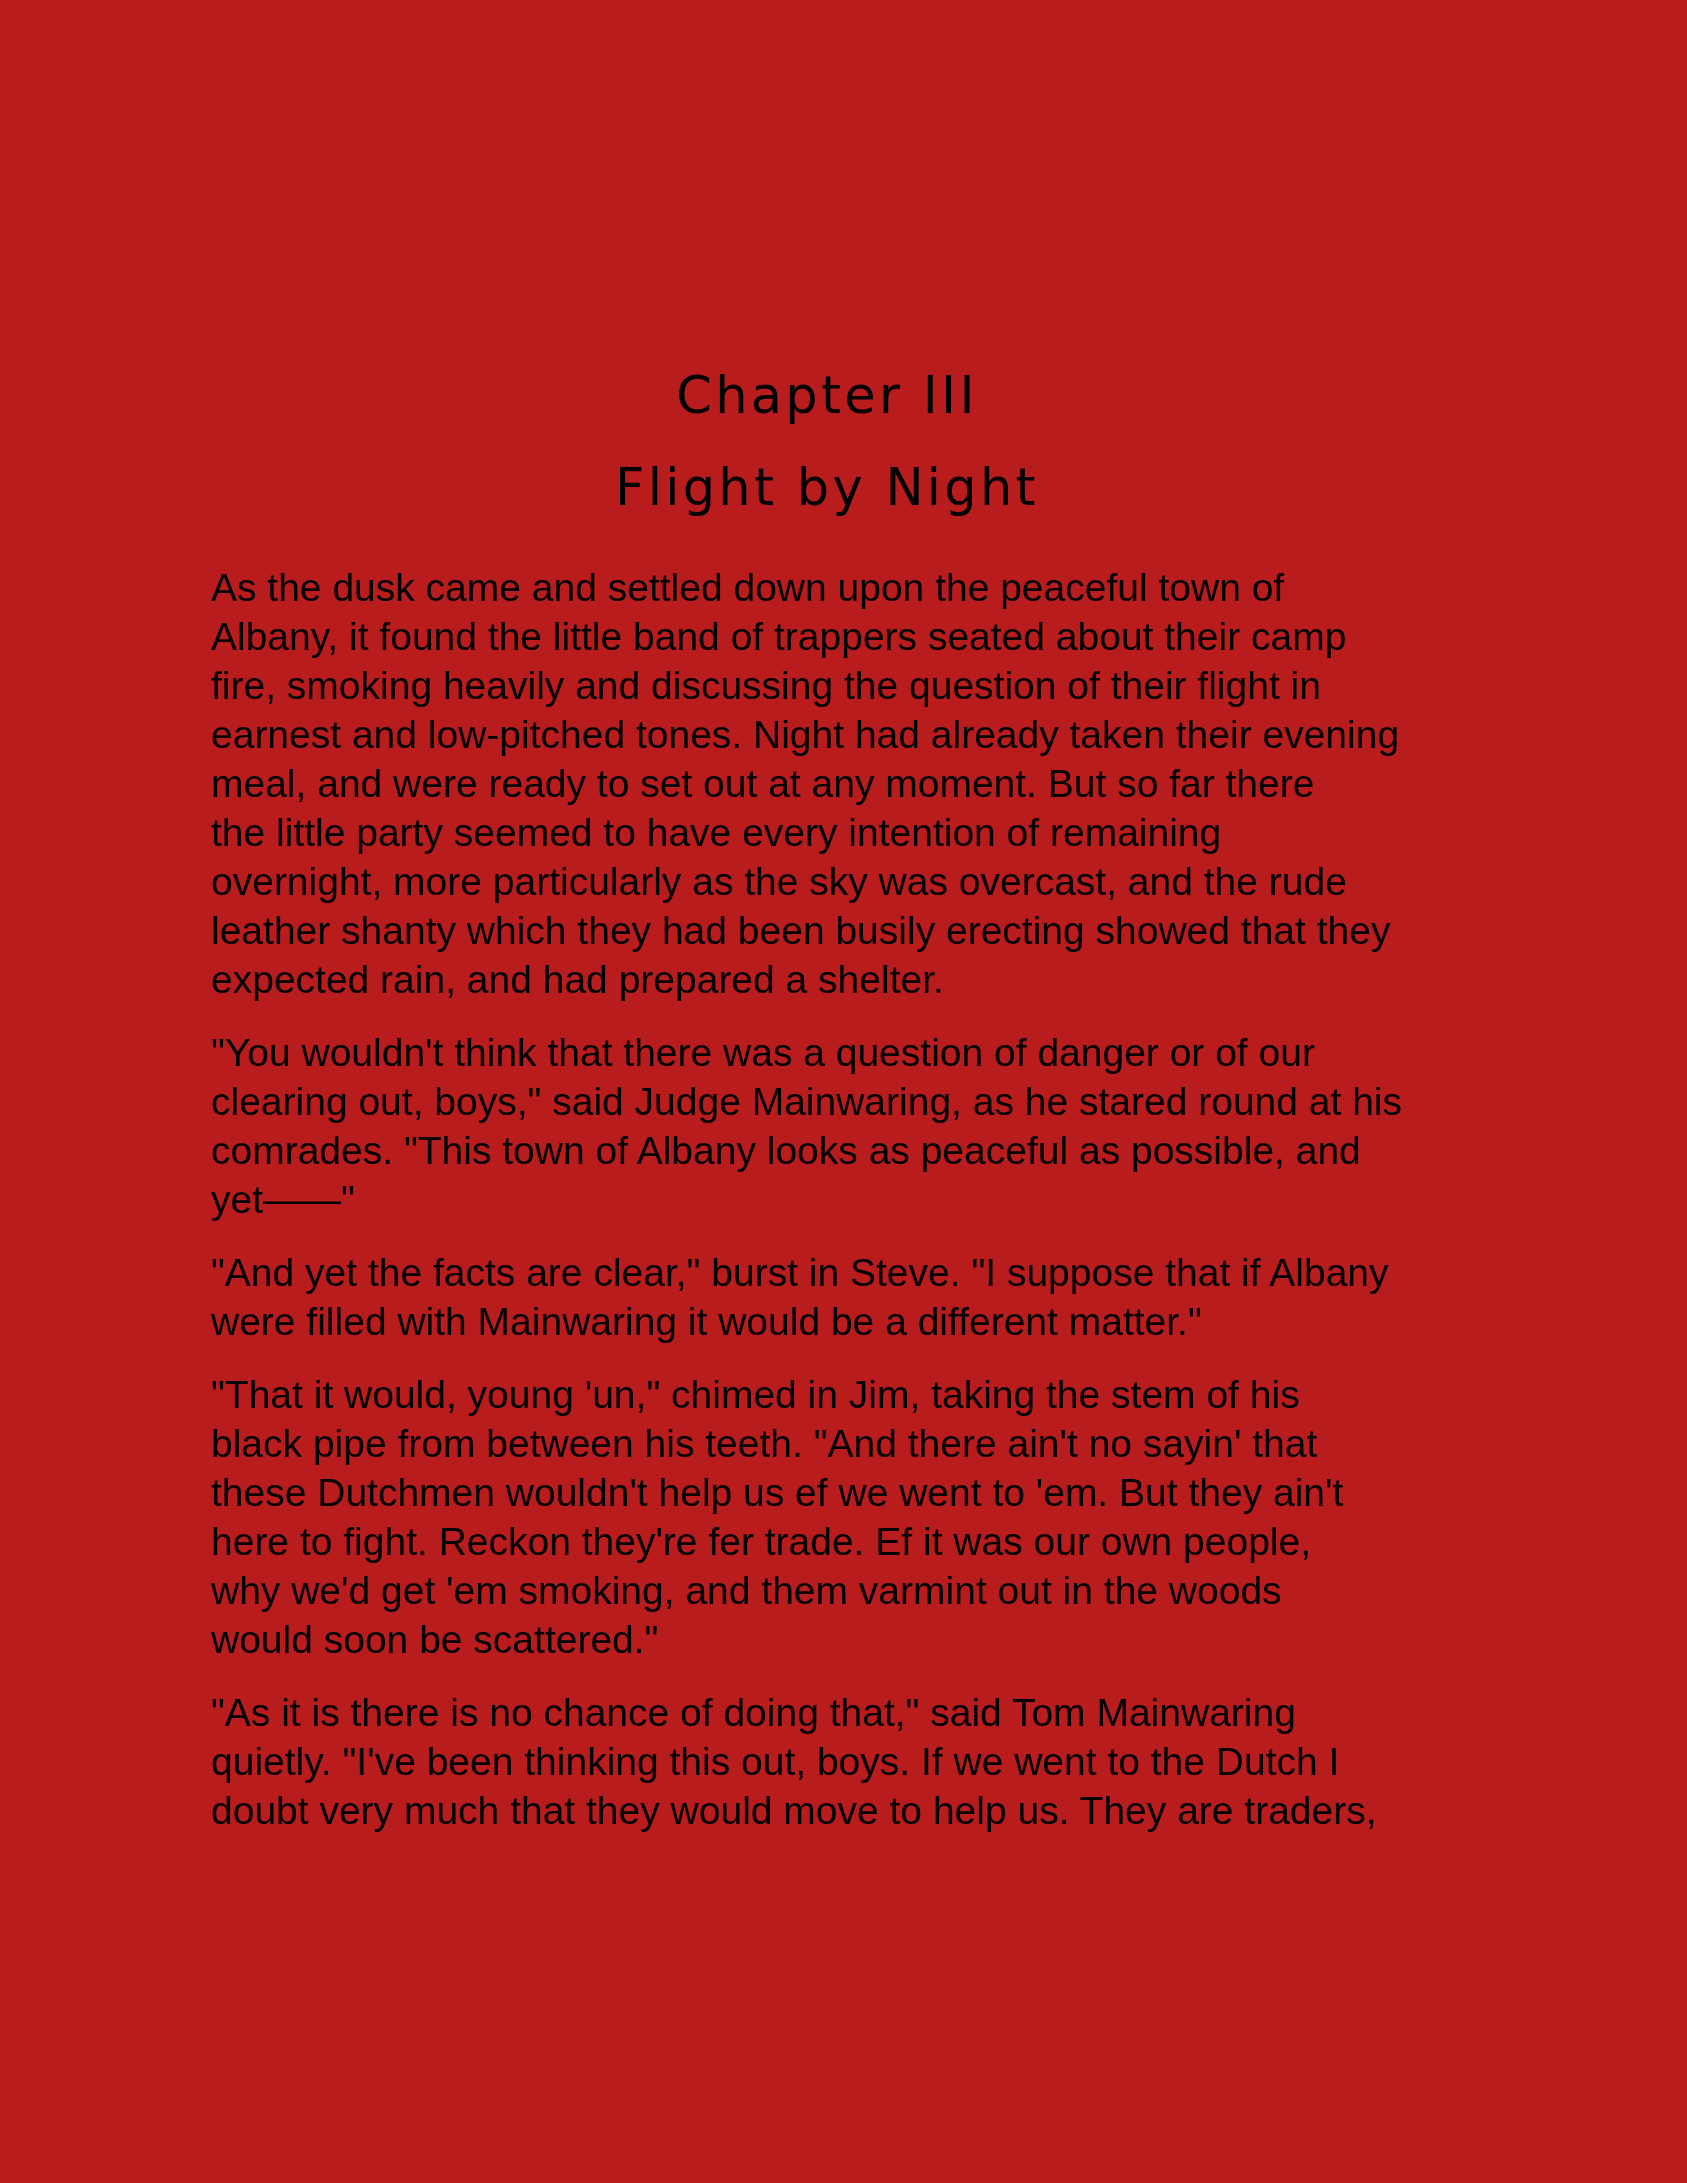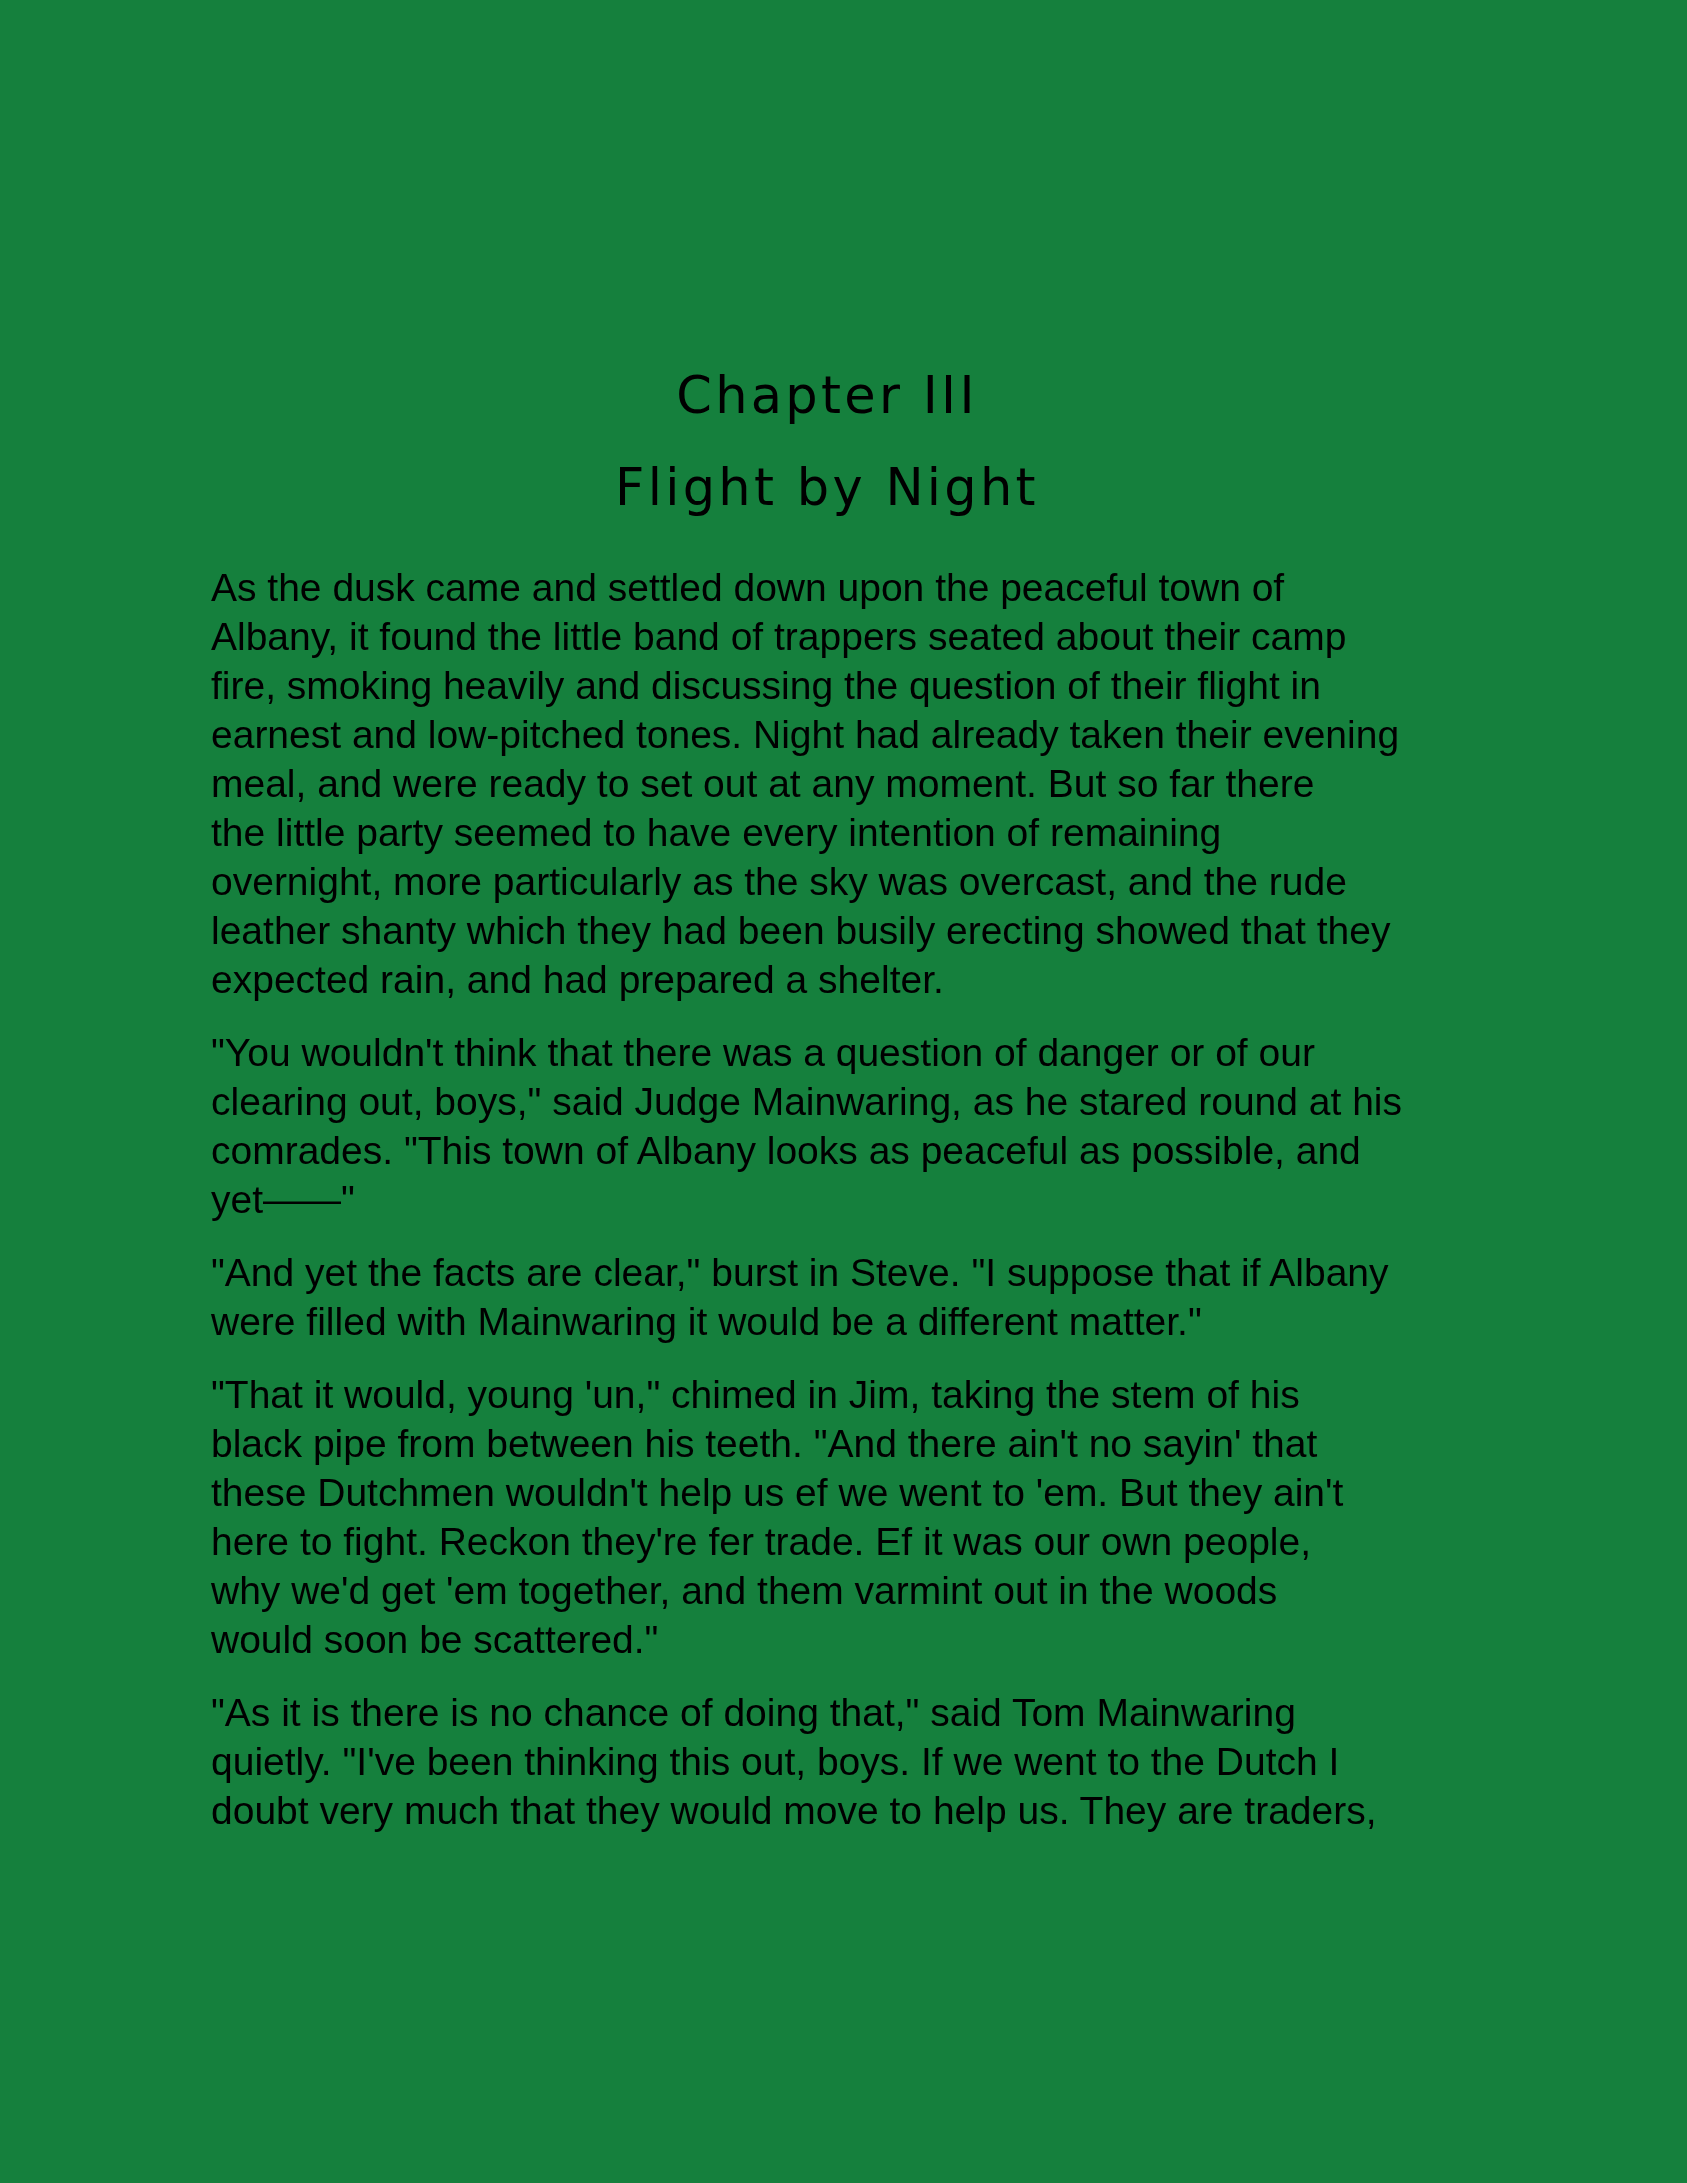--- a/index.html
+++ b/index.html
@@ -13,21 +13,21 @@
     position: relative;
     overflow: hidden;
     color: #000000;
   }
   .page {
     position: absolute;
     left: 0;
     top: 0;
     width: 1687px;
     height: 2183px;
-    background: #15803d;
+    background: #b91c1c;
   }
   .chapter-heading {
     position: absolute;
     left: 0;
     width: 1654px;
     text-align: center;
     font-family: "DejaVu Sans", sans-serif;
     font-size: 51px;
     letter-spacing: 3.3px;
     line-height: 1;
@@ -87,21 +87,21 @@
     <p class="paragraph">
       <span class="line">"And yet the facts are clear," burst in Steve. "I suppose that if Albany</span>
       <span class="line">were filled with Mainwaring it would be a different matter."</span>
     </p>
 
     <p class="paragraph">
       <span class="line">"That it would, young 'un," chimed in Jim, taking the stem of his</span>
       <span class="line">black pipe from between his teeth. "And there ain't no sayin' that</span>
       <span class="line">these Dutchmen wouldn't help us ef we went to 'em. But they ain't</span>
       <span class="line">here to fight. Reckon they're fer trade. Ef it was our own people,</span>
-      <span class="line">why we'd get 'em together, and them varmint out in the woods</span>
+      <span class="line">why we'd get 'em smoking, and them varmint out in the woods</span>
       <span class="line">would soon be scattered."</span>
     </p>
 
     <p class="paragraph">
       <span class="line">"As it is there is no chance of doing that," said Tom Mainwaring</span>
       <span class="line">quietly. "I've been thinking this out, boys. If we went to the Dutch I</span>
       <span class="line">doubt very much that they would move to help us. They are traders,</span>
     </p>
 
   </div>

